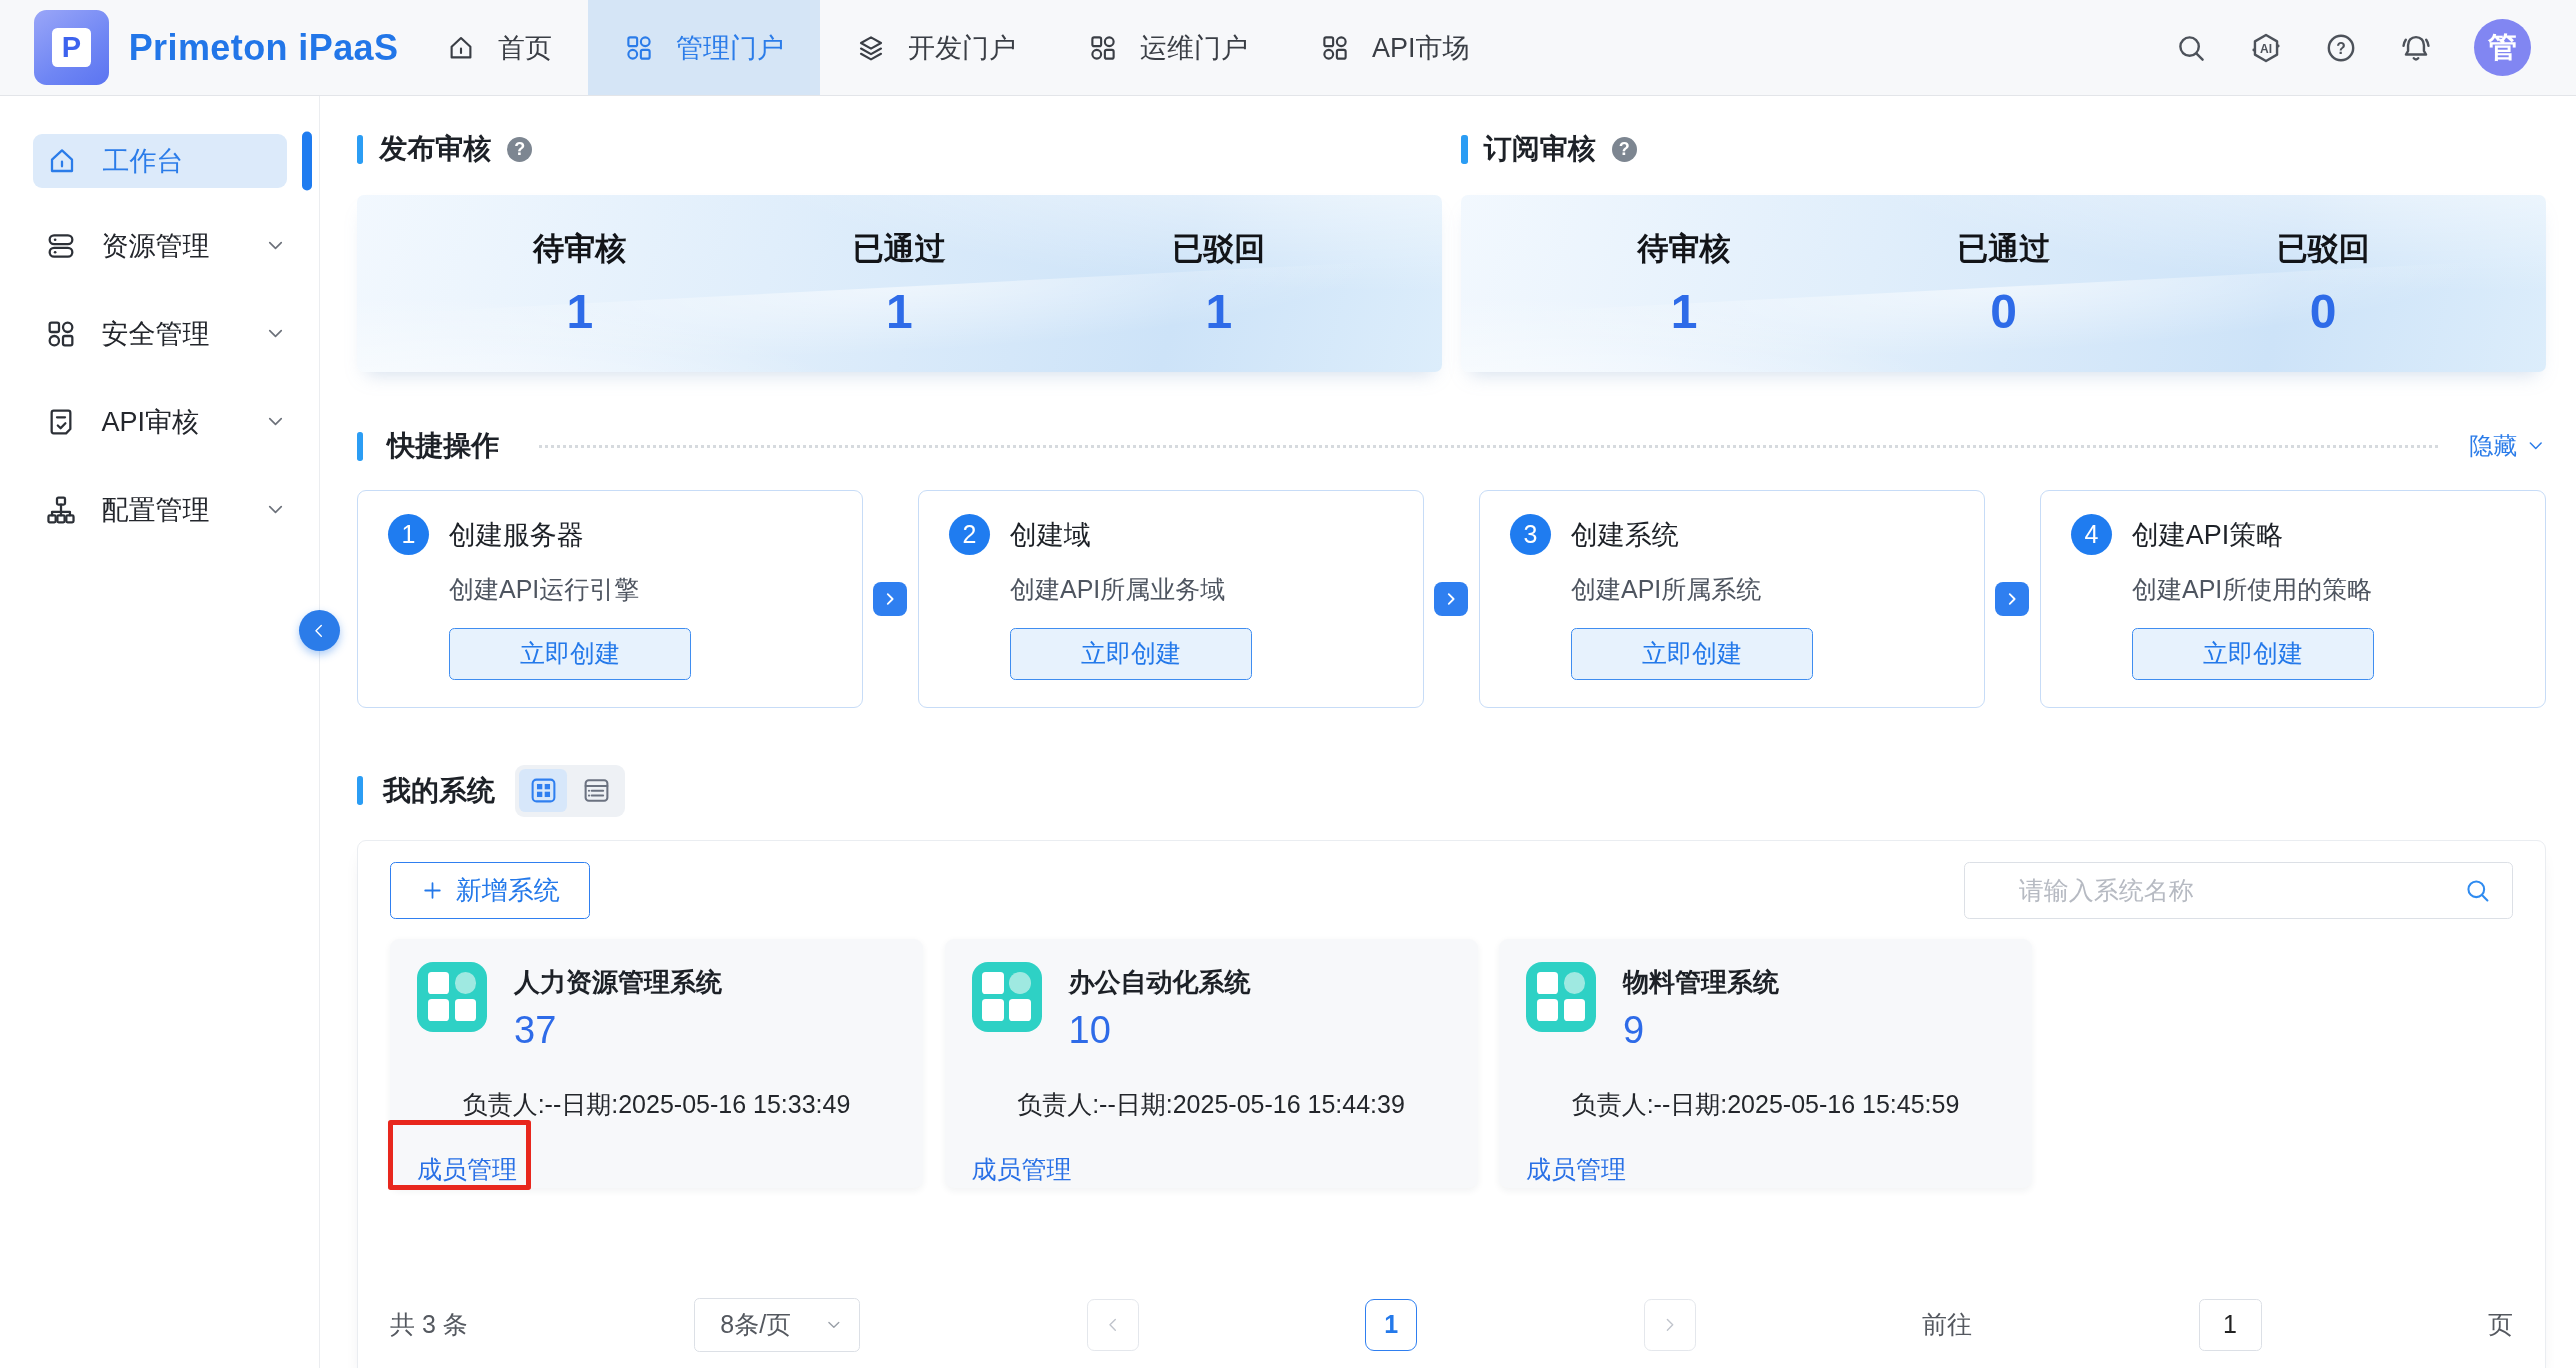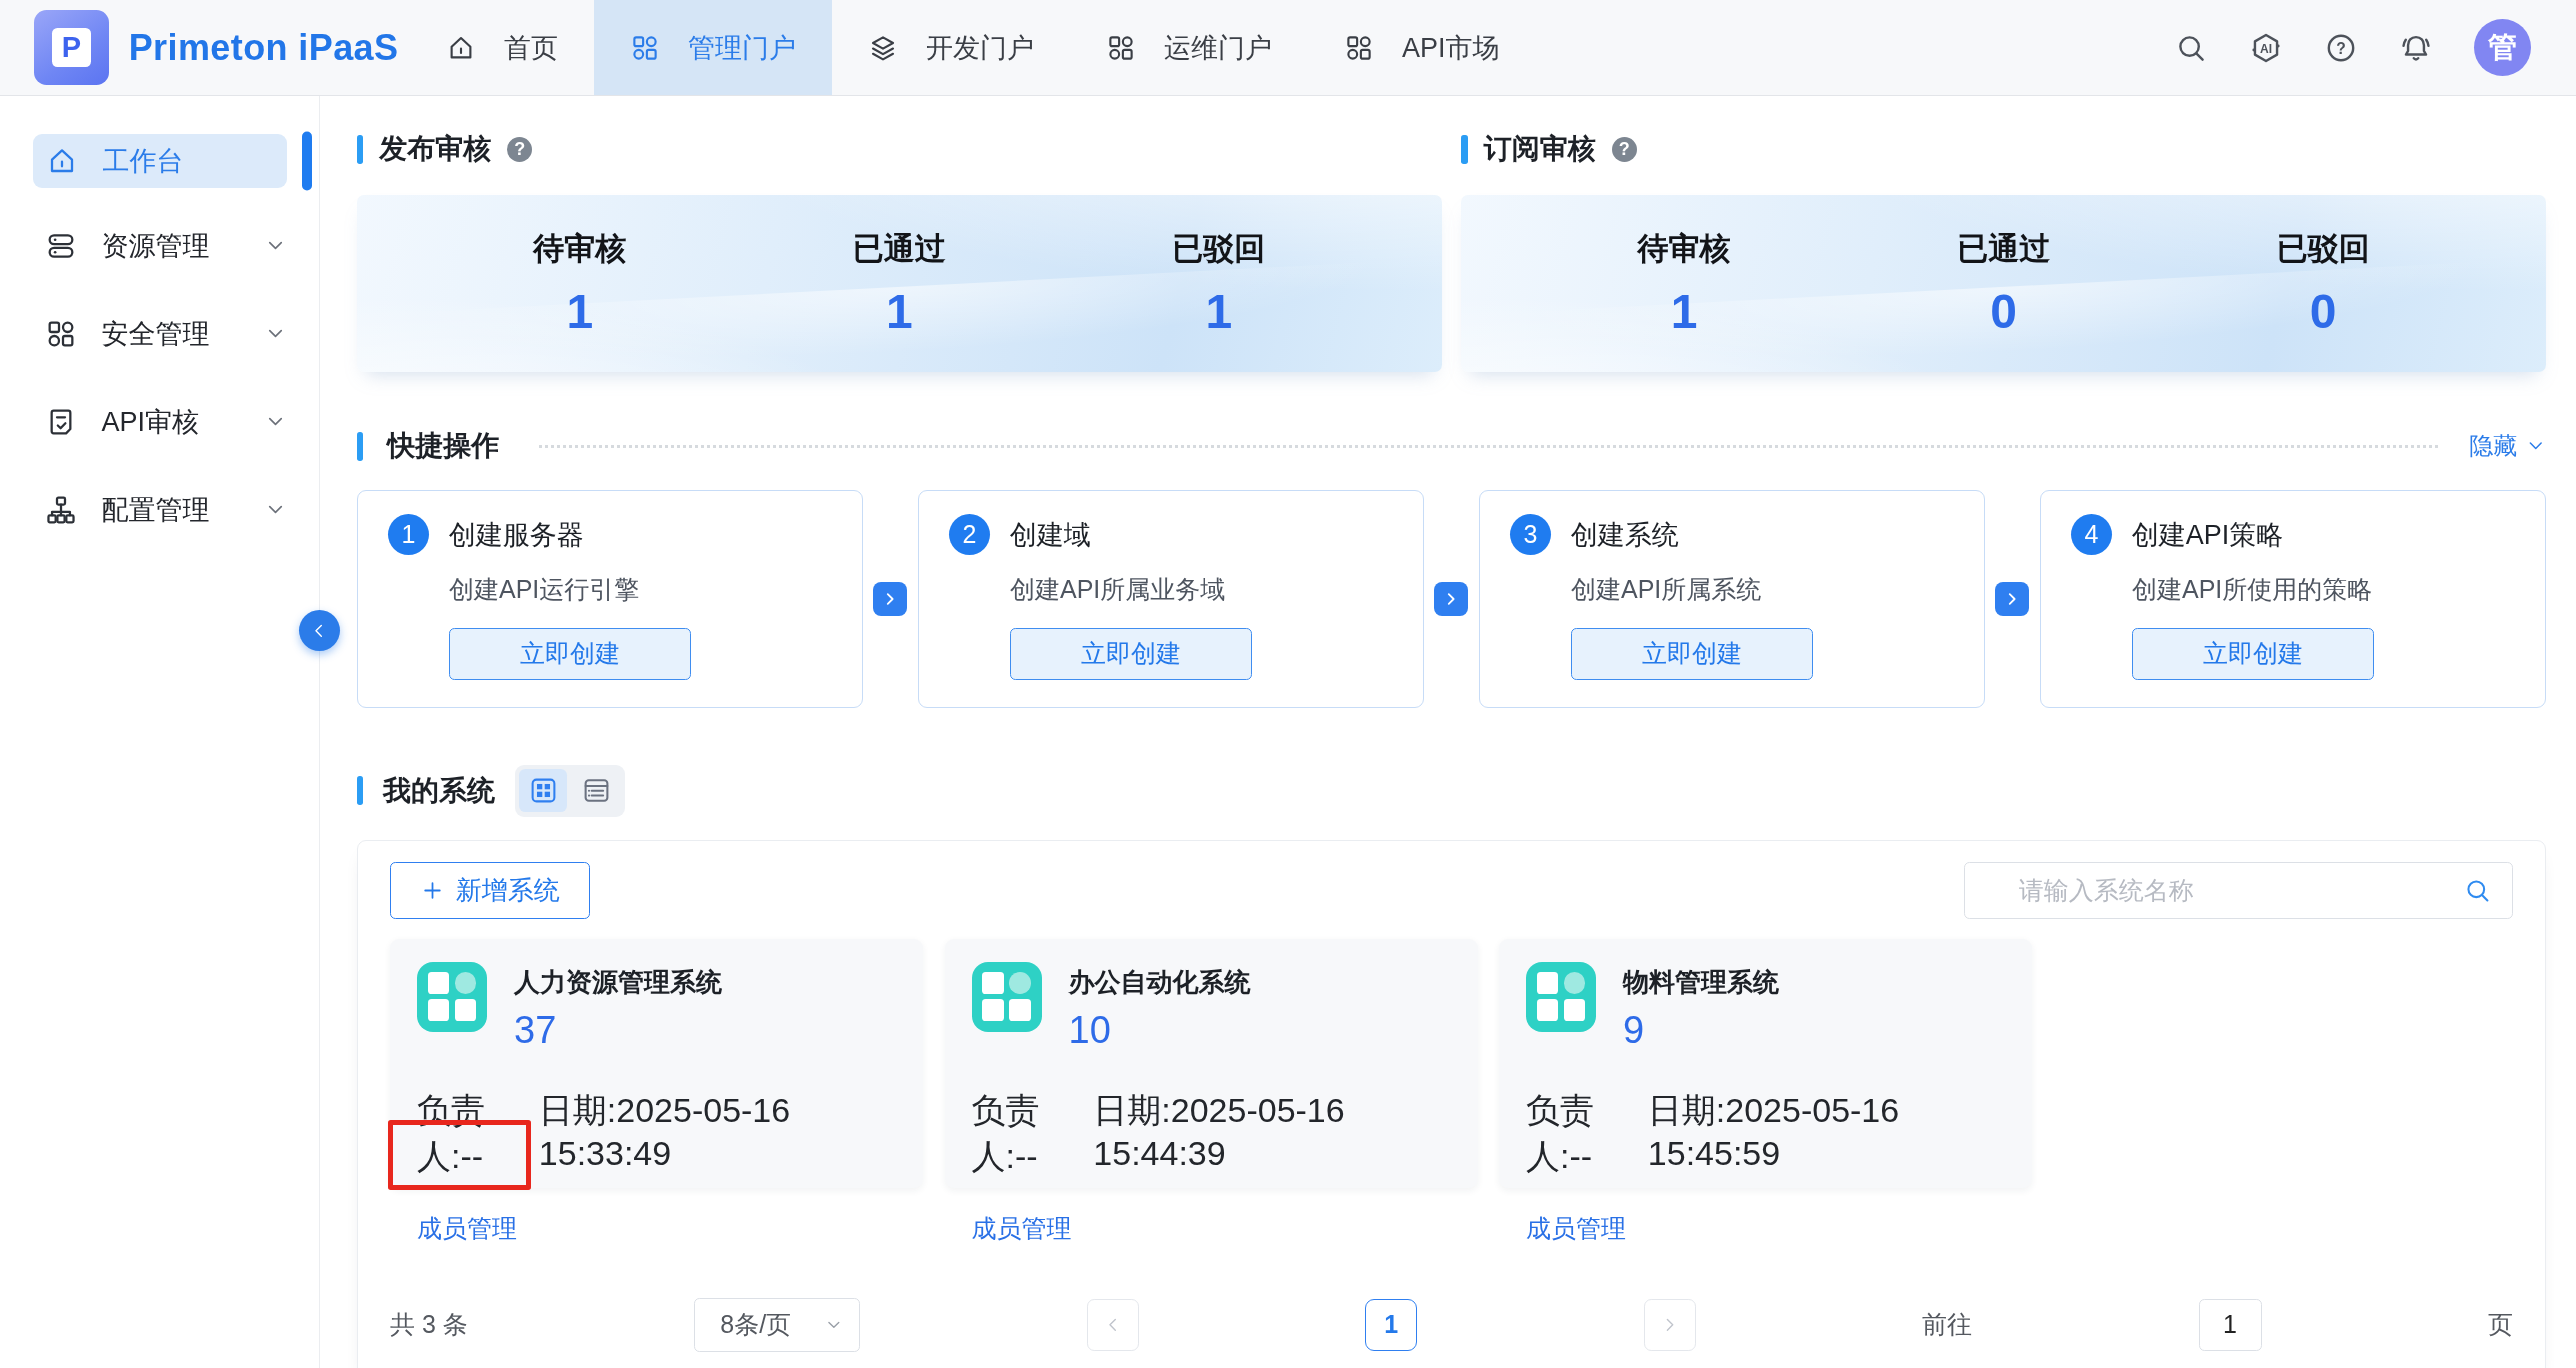--- a/index.html
+++ b/index.html
@@ -14,21 +14,21 @@
 
   
   .topnav{height:96px;background:#f7f8fa;border-bottom:1.8px solid #e3e5e9;display:flex;align-items:stretch;}
   .logo{display:flex;align-items:center;gap:19.7px;margin-left:34px;width:376px;flex:none;}
   .logo-mark{width:75px;height:75px;border-radius:12.5px;background:linear-gradient(145deg,#9aa6f8 0%,#6f86f4 60%,#5b74f1 100%);
              display:flex;align-items:center;justify-content:center;}
   .logo-mark .p-box{width:39px;height:39px;background:#fff;border-radius:5.4px;display:flex;align-items:center;justify-content:center;
              font-size:29px;font-weight:bold;color:#3d63ee;}
   .logo-text{font-size:36px;font-weight:bold;color:#2276e8;letter-spacing:0.4px;}
   .menu{display:flex;align-items:stretch;}
-  .menu-item{display:flex;align-items:center;gap:28px;padding:0 36px;font-size:27px;color:#3a3e45;cursor:pointer;}
+  .menu-item{display:flex;align-items:center;gap:22px;padding:0 36px;font-size:27px;color:#3a3e45;cursor:pointer;}
   .menu-item .ic{width:30px;height:30px;}
   .menu-item.active{background:#d5e5f6;color:var(--accent);}
   .nav-right{margin-left:auto;display:flex;align-items:center;gap:41px;margin-right:45px;color:#4d525a;}
   .nav-right .ic{width:34px;height:34px;}
   .avatar{width:57px;height:57px;border-radius:50%;background:var(--purple);color:#fff;font-size:29px;font-weight:bold;
           display:flex;align-items:center;justify-content:center;}
 
   
   .layout{display:flex;height:1272px;}
   .sidebar{width:320px;flex:none;background:#fff;border-right:1.8px solid #ebedf0;position:relative;padding-top:18px;}
@@ -111,21 +111,21 @@
   .sys-row{margin-top:19.7px;display:flex;gap:21.5px;}
   .sys-card{width:533px;height:249px;background:#f7f8fa;border-radius:9px;padding:23px 27px;position:relative;
             box-shadow:0 2.7px 7.2px rgba(40,50,70,.06);}
   .sys-head-row{display:flex;gap:27px;}
   .app-icon{width:70px;height:70px;border-radius:16px;background:var(--teal);display:grid;grid-template-columns:21.5px 21.5px;
             grid-template-rows:21.5px 21.5px;gap:5.4px;align-content:center;justify-content:center;}
   .app-icon b{background:#fff;border-radius:3.6px;}
   .app-icon i{background:#9fe9e1;border-radius:50%;}
   .sys-info .sys-name{font-size:26px;font-weight:bold;color:#1d2127;margin-top:3.6px;}
   .sys-info .sys-count{font-size:38px;color:var(--number);margin-top:9px;}
-  .sys-meta{display:flex;justify-content:center;margin-top:36px;font-size:34px;color:#23262b;}
+  .sys-meta{display:flex;justify-content:center;margin-top:36px;font-size:25px;color:#23262b;}
   .sys-link{display:inline-block;margin-top:32px;font-size:25px;color:var(--link);cursor:pointer;}
   .red-box{position:absolute;left:-1.8px;top:181px;width:143px;height:70px;border:5.4px solid var(--red);border-radius:2.7px;pointer-events:none;}
 
   
   .pagination{margin-top:auto;margin-bottom:27px;display:flex;align-items:center;justify-content:space-between;gap:23px;
               font-size:25px;color:#54585f;}
   .pg-select{display:flex;align-items:center;justify-content:space-between;width:166px;height:54px;border:1.8px solid #dce0e6;
               border-radius:5.4px;background:#fff;padding:0 16px 0 25px;cursor:pointer;}
   .pg-select .ic{width:19.7px;height:19.7px;color:#9aa0a8;}
   .pg-btn{width:52px;height:52px;border:1.8px solid #e4e7ec;border-radius:7.2px;background:#fff;color:#c0c4cc;

